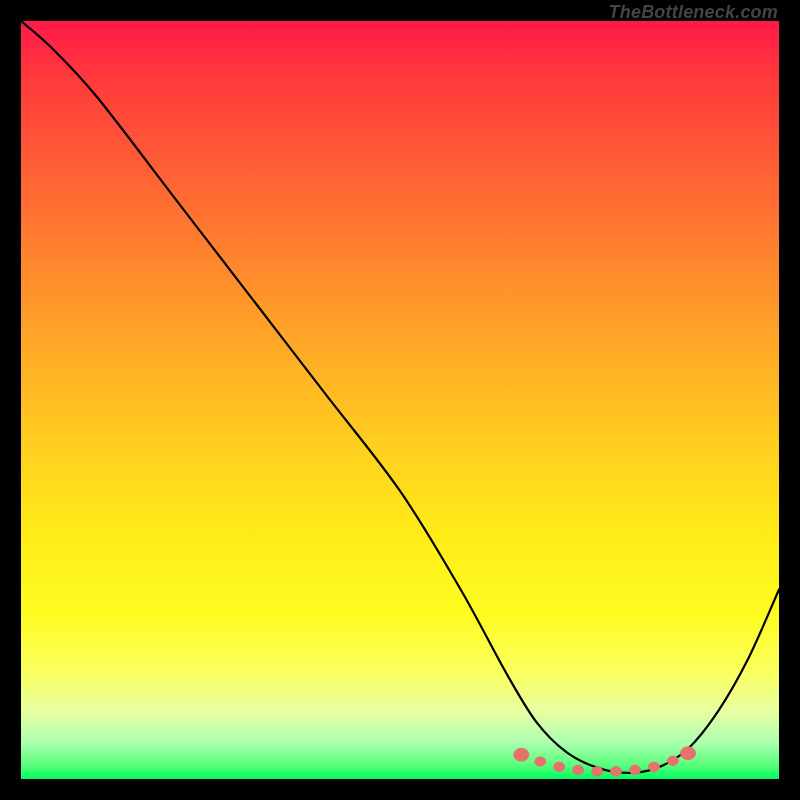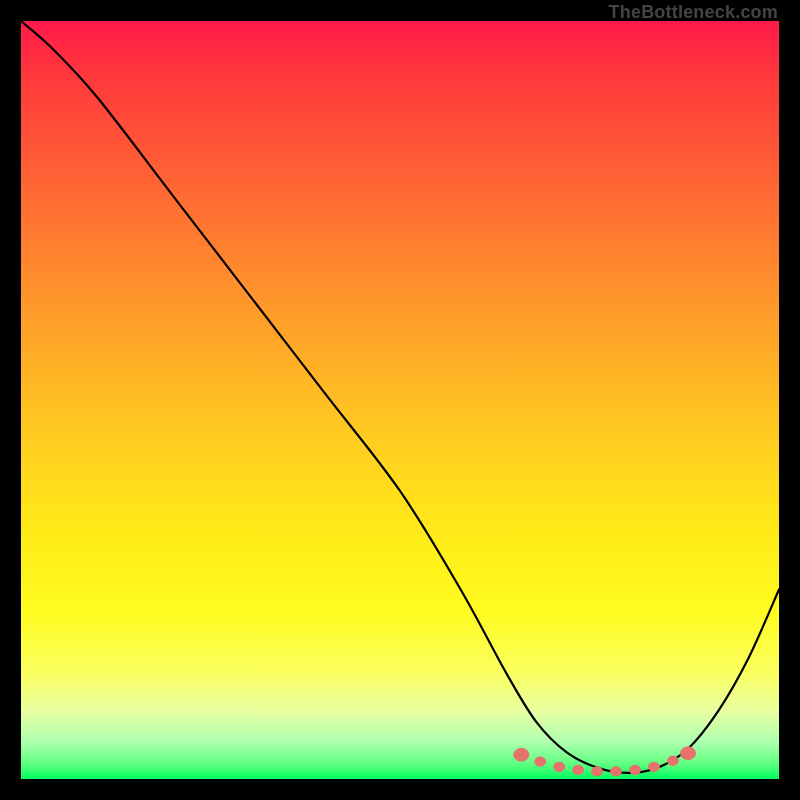--- a/index.html
+++ b/index.html
@@ -39,20 +39,21 @@
 }
 .watermark {
   position: absolute;
   top: 2px;
   right: 22px;
   font-family: Arial, Helvetica, sans-serif;
   font-size: 18px;
   font-weight: 600;
   color: #444;
   letter-spacing: 0.2px;
+  font-style: italic;
 }
 svg.overlay {
   position: absolute;
   left: 21px;
   top: 21px;
   width: 758px;
   height: 758px;
   overflow: visible;
 }
 .curve {

